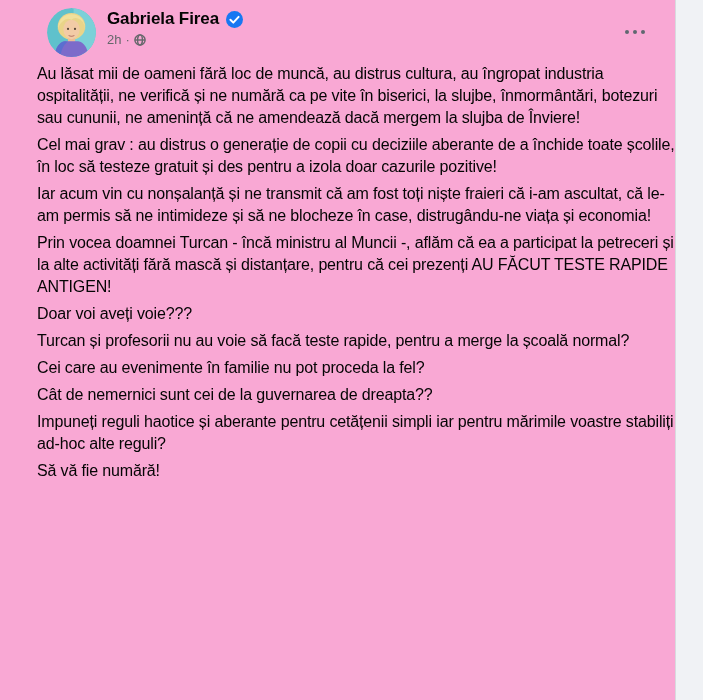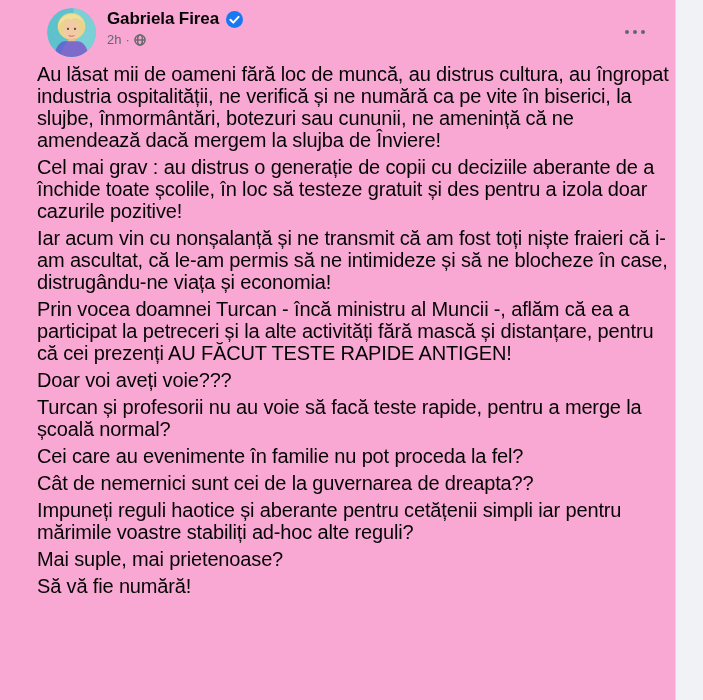--- a/index.html
+++ b/index.html
@@ -53,21 +53,21 @@
   }
   .more-button .dot {
     width: 4px; height: 4px; border-radius: 50%;
     background: #606770;
   }
   .content {
     margin: 6px 0 0 37px;
     width: 639px;
   }
   .content p {
-    font-size: 20px; line-height: 22px;
+    font-size: 16px; line-height: 22px;
     letter-spacing: -0.15px;
     color: #050505;
     margin: 0 0 5px 0;
   }
 </style>
 </head>
 <body>
 
 <div class="page">
   <div class="card">
@@ -129,19 +129,18 @@
     <div class="content">
         <p>Au lăsat mii de oameni fără loc de muncă, au distrus cultura, au îngropat industria ospitalității, ne verifică și ne numără ca pe vite în biserici, la slujbe, înmormântări, botezuri sau cununii, ne amenință că ne amendează dacă mergem la slujba de Înviere!</p>
         <p>Cel mai grav : au distrus o generație de copii cu deciziile aberante de a închide toate școlile, în loc să testeze gratuit și des pentru a izola doar cazurile pozitive!</p>
         <p>Iar acum vin cu nonșalanță și ne transmit că am fost toți niște fraieri că i-am ascultat, că le-am permis să ne intimideze și să ne blocheze în case, distrugându-ne viața și economia!</p>
         <p>Prin vocea doamnei Turcan - încă ministru al Muncii -, aflăm că ea a participat la petreceri și la alte activități fără mască și distanțare, pentru că cei prezenți AU FĂCUT TESTE RAPIDE ANTIGEN!</p>
         <p>Doar voi aveți voie???</p>
         <p>Turcan și profesorii nu au voie să facă teste rapide, pentru a merge la școală normal?</p>
         <p>Cei care au evenimente în familie nu pot proceda la fel?</p>
         <p>Cât de nemernici sunt cei de la guvernarea de dreapta??</p>
         <p>Impuneți reguli haotice și aberante pentru cetățenii simpli iar pentru mărimile voastre stabiliți ad-hoc alte reguli?</p>
-        <p>Mai suple, mai prietenoase?</p>
         <p>Să vă fie numără!</p>
       </div>
 
   </div>
   <div class="bg-strip"></div>
 </div>
 
 </body></html>

